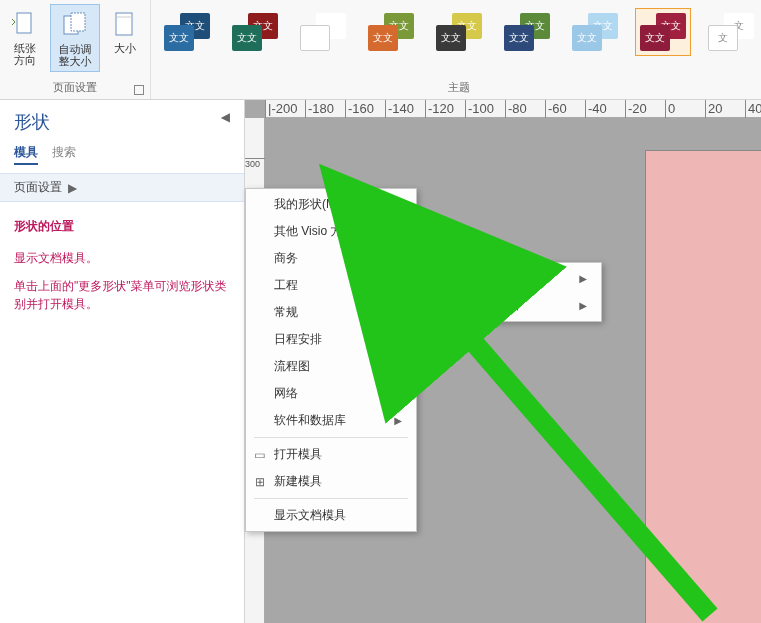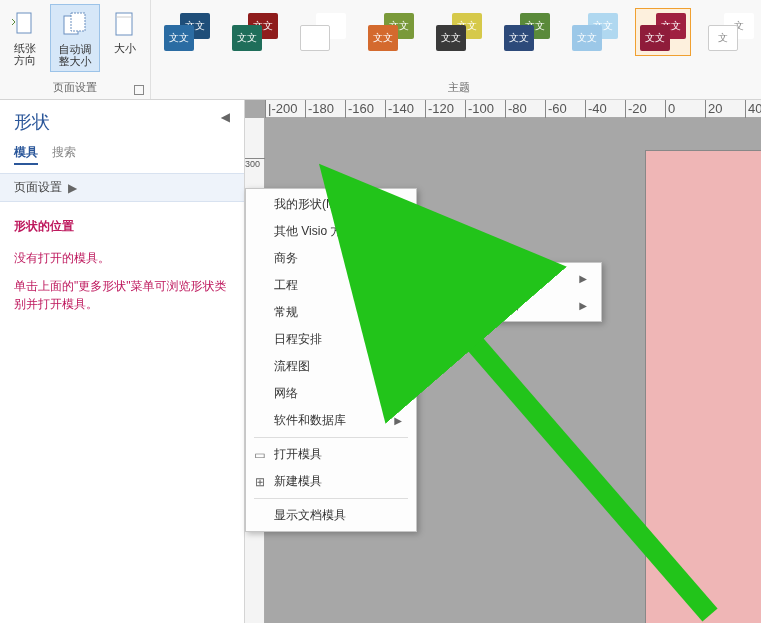--- a/index.html
+++ b/index.html
@@ -169,21 +169,21 @@
     <div class="shapes-tabs">
       <div class="shapes-tab active">模具</div>
       <div class="shapes-tab">搜索</div>
     </div>
     <div class="more-shapes">
       <span>页面设置</span>
       <span class="chev">▶</span>
     </div>
     <div class="shapes-body">
       <h4>形状的位置</h4>
-      <p>没有打开的模具。</p>
+      <p>显示文档模具。</p>
       <p>单击上面的"更多形状"菜单可浏览形状类别并打开模具。</p>
     </div>
   </div>
 
   <div class="canvas-area">
     <div class="ruler-h" id="ruler-h">
         <div class="tick" style="left: 0px;">|-200</div>
         <div class="tick" style="left: 40px;">-180</div>
         <div class="tick" style="left: 80px;">-160</div>
         <div class="tick" style="left: 120px;">-140</div>

